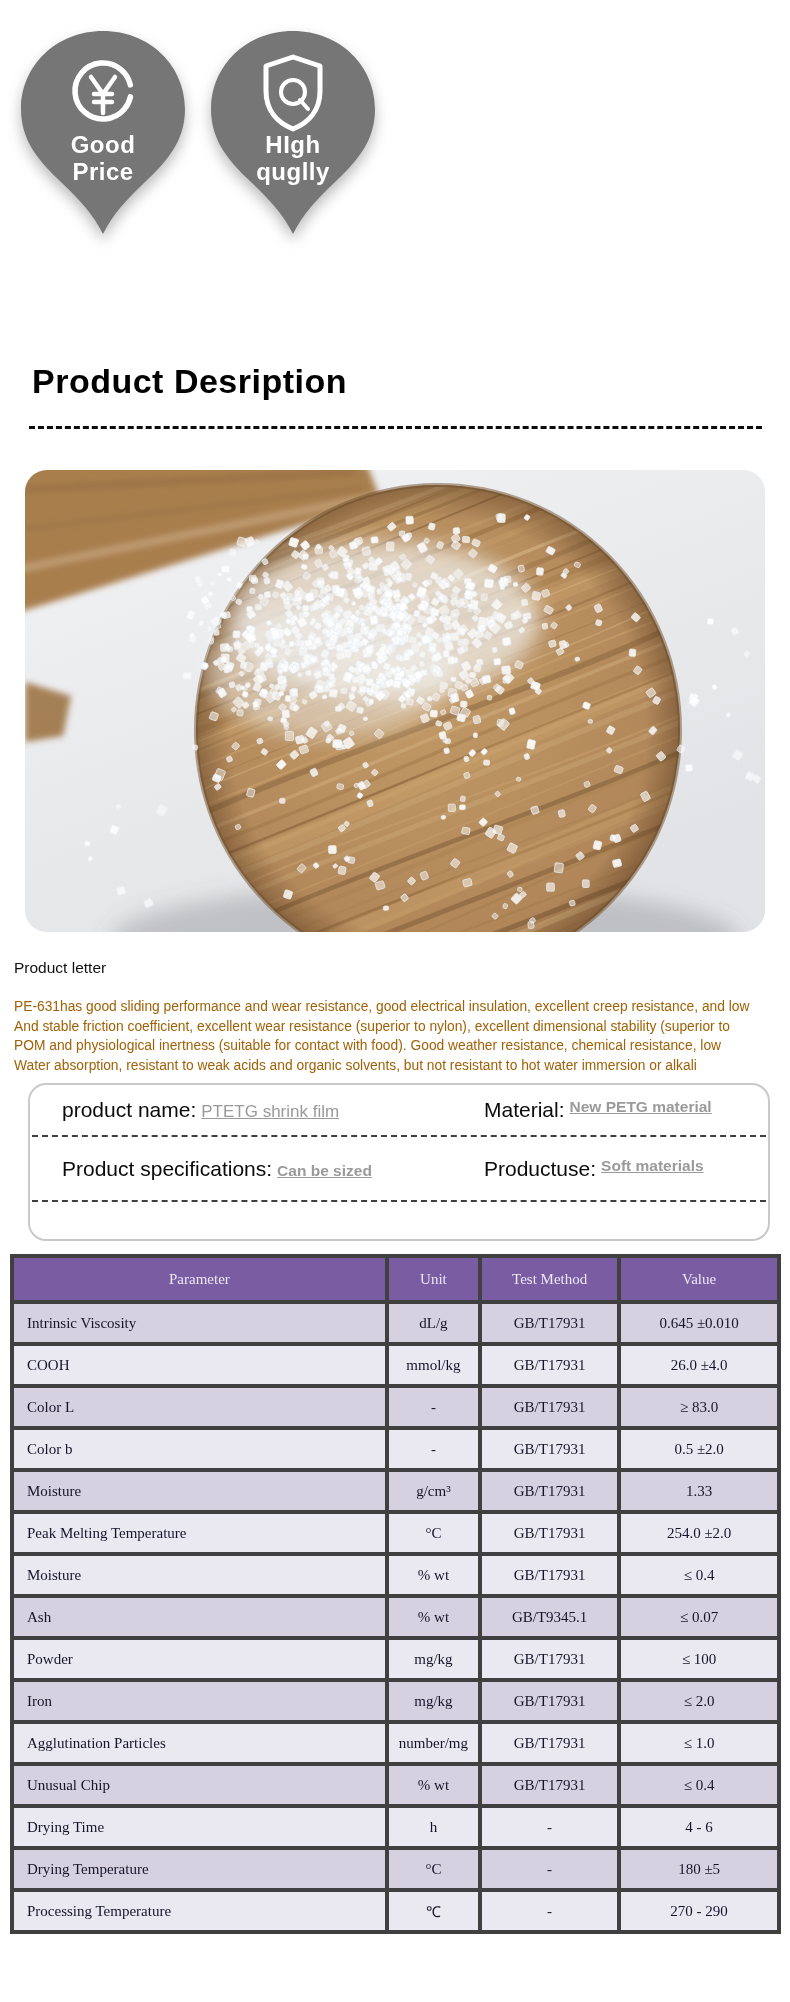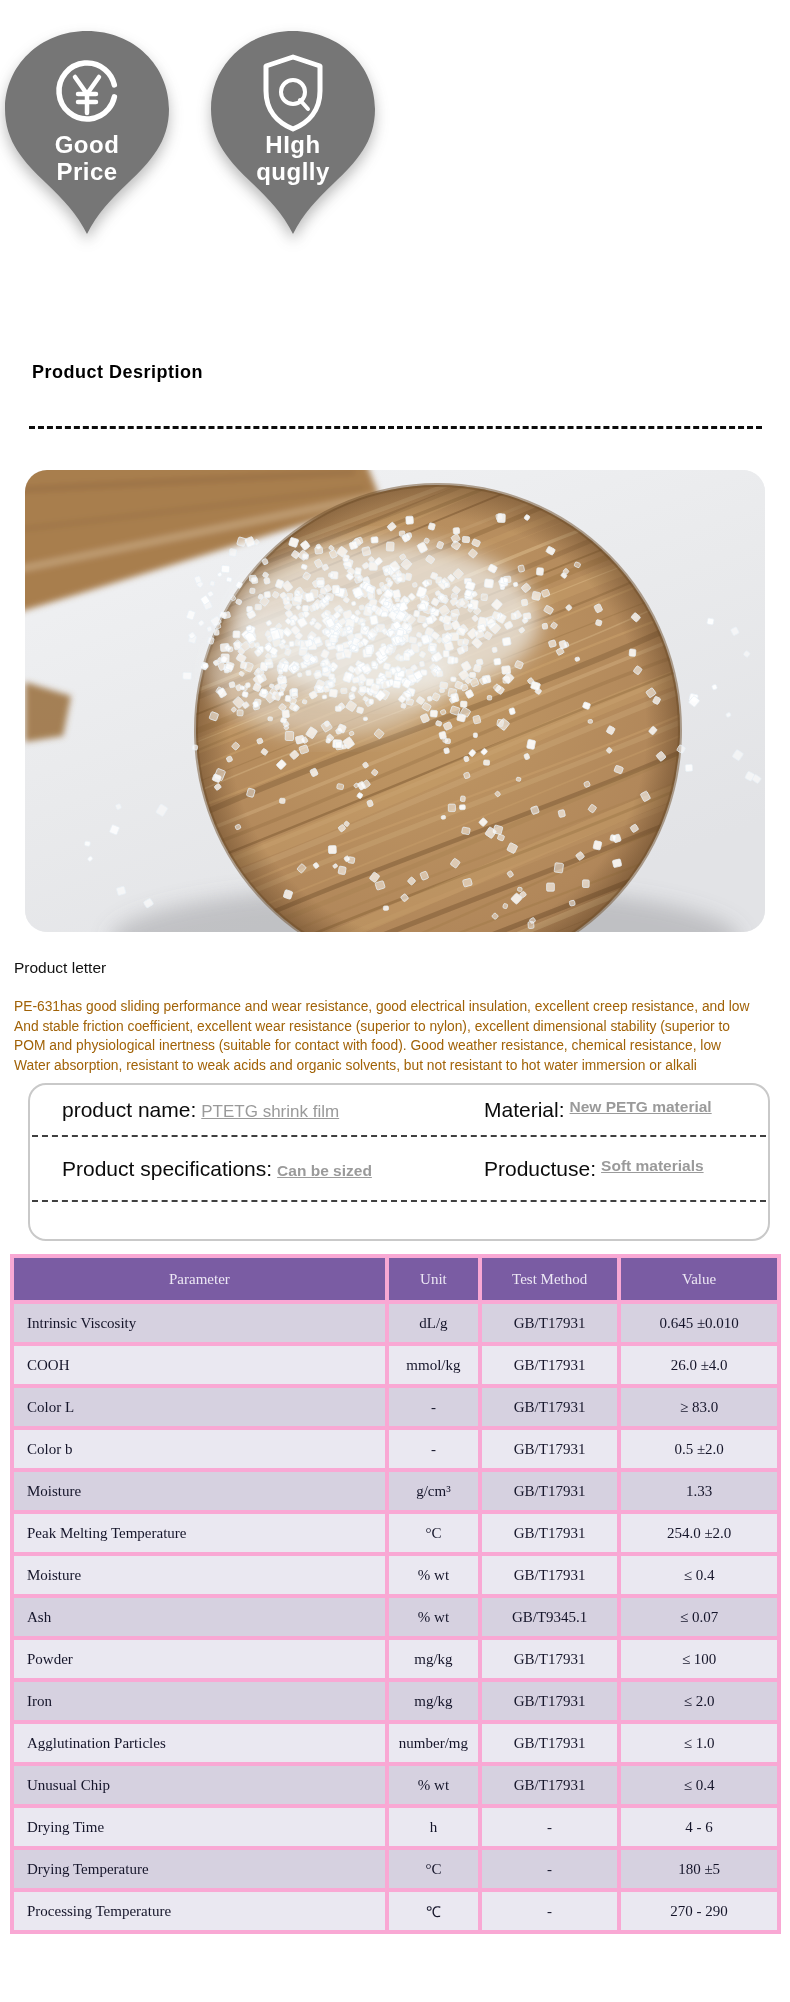--- a/index.html
+++ b/index.html
@@ -10,21 +10,21 @@
   
   .badge{position:absolute;top:30px;width:166px;height:205px;}
   .badge svg.teardrop{position:absolute;left:0;top:0;filter:drop-shadow(0 7px 7px rgba(60,60,60,.35));}
   .badge .bicon{position:absolute;left:50%;transform:translateX(-50%);}
   .blabel{
     position:absolute;top:101px;width:100%;text-align:center;color:#fff;
     font-size:24px;font-weight:700;line-height:27px;letter-spacing:.5px;
   }
   
   .sec-title{
-    position:absolute;left:32px;top:362px;font-size:18px;font-weight:800;
+    position:absolute;left:32px;top:362px;font-size:34px;font-weight:800;
     color:#000;letter-spacing:.5px;
   }
   .dashline{position:absolute;left:29px;top:426px;width:733px;height:0;border-top:3px dashed #0c0c0c;}
   
   .photo{
     position:absolute;left:25px;top:470px;width:740px;height:462px;
     border-radius:22px;overflow:hidden;background:#eceef0;
   }
   
   .letter-heading{position:absolute;left:14px;top:959px;font-size:15.5px;color:#111;}
@@ -43,40 +43,40 @@
   .iblabel{font-size:21px;font-weight:400;color:#0b0b0b;white-space:nowrap;}
   .ibval{color:var(--muted-text);margin-left:5px;white-space:nowrap;text-decoration:underline;}
   .ibval.plain{font-size:17px;font-weight:400;}
   .ibval.bold{font-size:15.5px;font-weight:700;}
   .ibrow.r1{height:50px;}
   .ibrow.r2{height:63px;}
   .ibdash{height:0;border-top:2px dashed #3f3f3f;margin:0 2px;}
   
   .spec-table{
     position:absolute;left:10px;top:1254px;width:771px;
-    border-collapse:separate;border-spacing:4px;background:#f9a8d4;
+    border-collapse:separate;border-spacing:4px;background:#404040;
     font-family:"Liberation Serif",serif;font-size:15px;color:#15152a;
   }
   .spec-table th{
     background:var(--accent-purple);color:#ece7f4;font-weight:400;
     height:40px;text-align:center;font-size:15px;
   }
   .spec-table td{height:38px;text-align:center;padding:0;}
   .spec-table td.param{text-align:left;padding-left:13px;}
   .spec-table tr.dark td{background:var(--row-dark);}
   .spec-table tr.light td{background:var(--row-light);}
 </style>
 </head>
 <body>
 
 <div class="page">
 
   <div>
 
-    <div class="badge" style="left:4px">
+    <div class="badge" style="left:20px">
       <svg class="teardrop" width="166" height="205" viewBox="0 0 166 205">
         <path d="M83,1 C130,1 165,36 165,79 C165,112 146,132 124,153 C107,169 93,184 83,204 C73,184 59,169 42,153 C20,132 1,112 1,79 C1,36 36,1 83,1 Z" fill="var(--badge-gray)"></path>
       </svg>
       <svg class="bicon" style="top:26px" width="70" height="70" viewBox="0 0 70 70">
         <g stroke="#fff" fill="none" stroke-linecap="round">
           <circle cx="35" cy="35" r="28" stroke-width="5.5" stroke-dasharray="150 12" transform="rotate(40 35 35)"></circle>
           <g stroke-width="4.5">
             <path d="M35,38 L23,21 M35,38 L47,21 M26,38 H44 M26,46 H44 M35,38 V57"></path>
           </g>
         </g>

